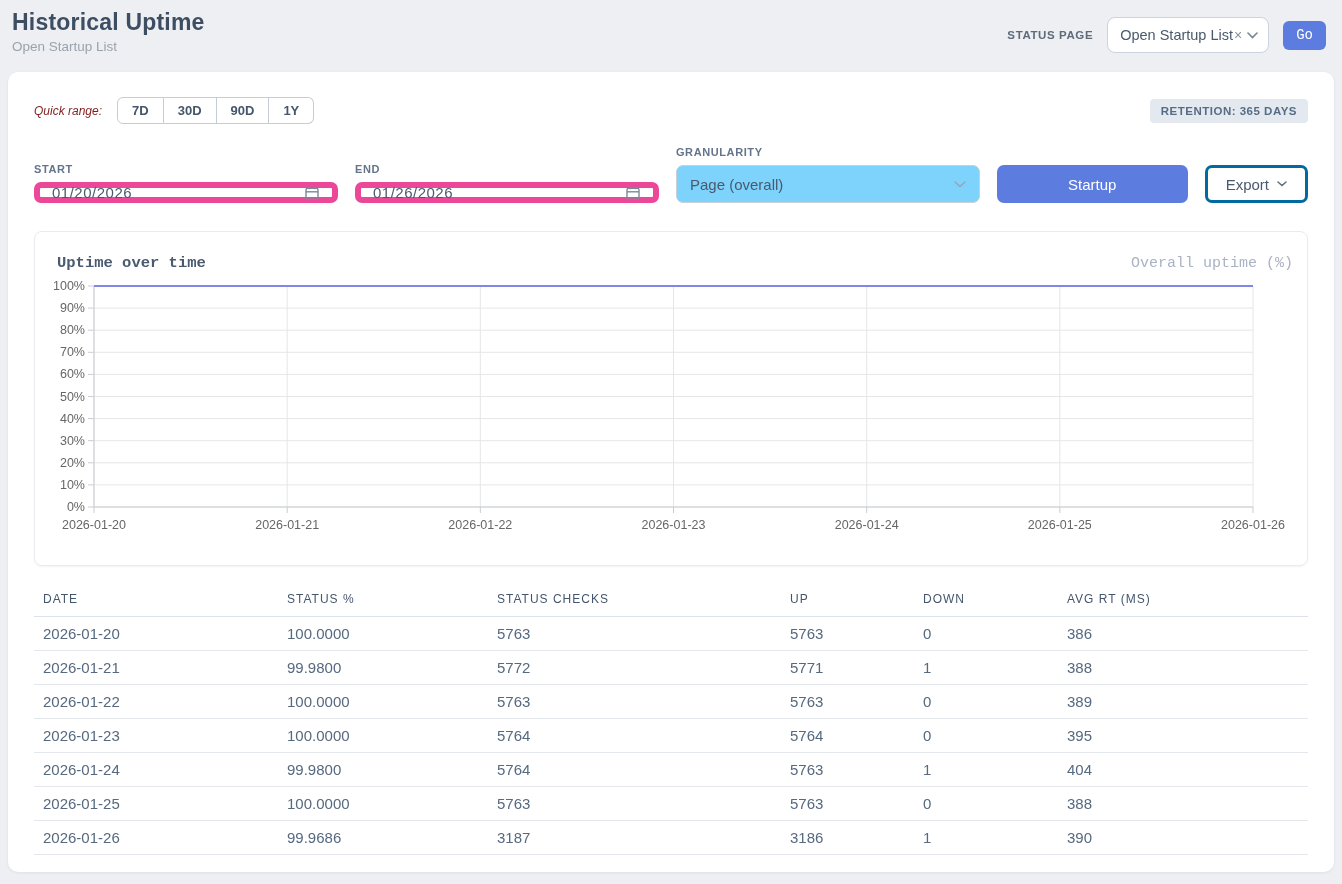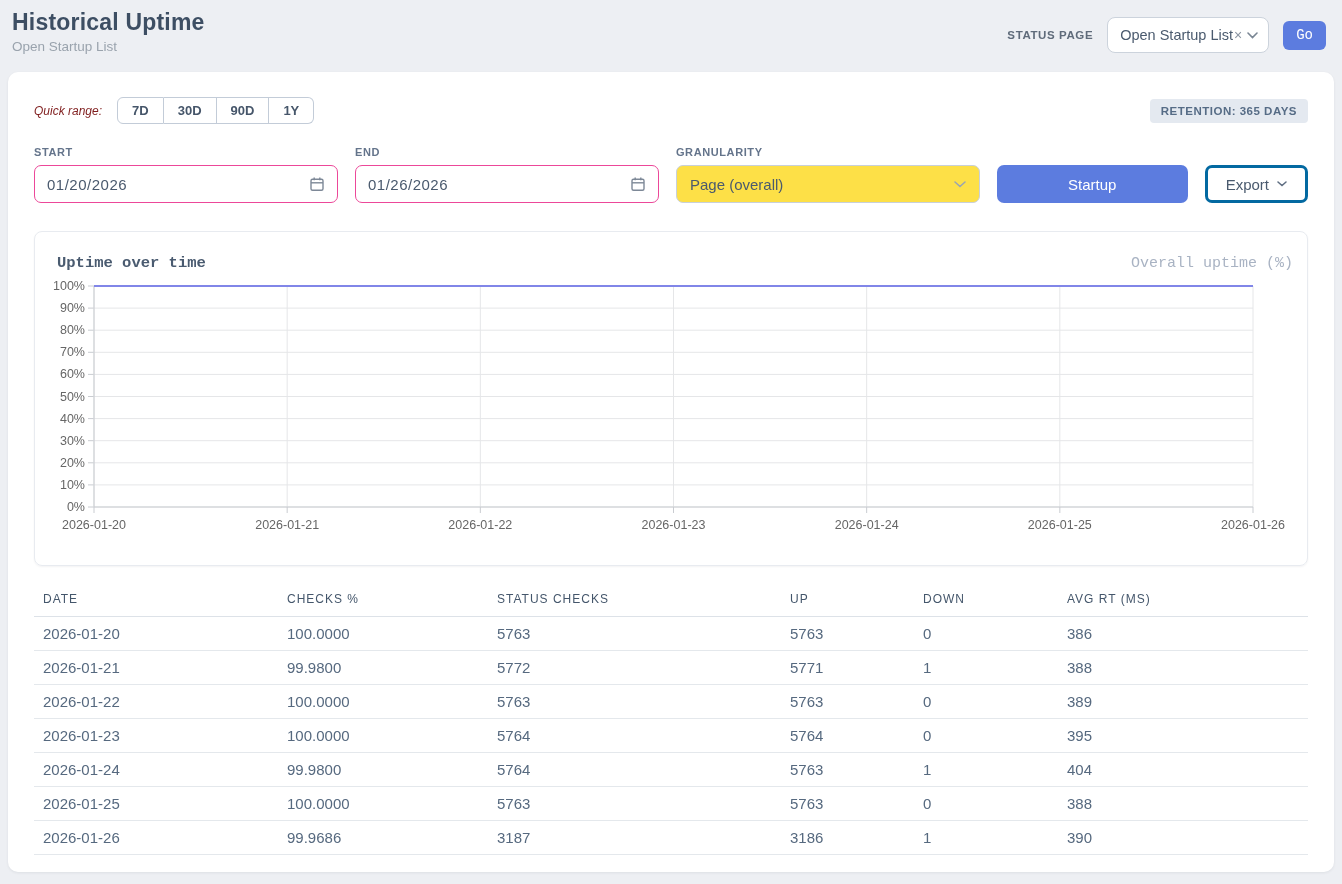--- a/index.html
+++ b/index.html
@@ -65,31 +65,31 @@
   }
 
   
   .row-fields { display:flex; align-items:flex-end; gap:17px; margin-top:22px; }
   .field { width:306px; }
   .field-label {
     font-size:11px; font-weight:600; color:#64748b;
     letter-spacing:.6px; margin-bottom:7px;
   }
   .input-box {
-    height:38px; border:1px solid #ec4899; border-radius:7px;
+    height:21px; border:6px solid #ec4899; border-radius:7px;
     display:flex; align-items:center; padding:0 12px; background:#fff;
   }
   .input-box input {
     border:none; outline:none; flex:1; font-family:inherit;
     font-size:15px; color:#4a5a6e; letter-spacing:.5px; background:transparent;
   }
   .select-box {
     height:38px; border:1px solid #c8d0da; border-radius:7px;
     display:flex; align-items:center; justify-content:space-between;
-    padding:16px 13px; background:#fde047; cursor:pointer;
+    padding:16px 13px; background:#7dd3fc; cursor:pointer;
     font-size:15px; color:#4a5a6e;
   }
   .refresh-btn {
     width:192px; height:38px; margin-left:auto;
     background:#5c7cdf; color:#fff; border:none; border-radius:7px;
     font-size:15px; font-family:inherit; cursor:pointer;
   }
   .export-btn {
     width:104px; height:38px;
     background:#fff; border:3px solid #0369a1; border-radius:7px;
@@ -284,21 +284,21 @@
       <col style="width:244px">
         <col style="width:210px">
         <col style="width:293px">
       <col style="width:133px">
         <col style="width:144px">
         <col>
     </colgroup>
     <thead>
       <tr>
           <th>DATE</th>
-          <th>CHECKS %</th>
+          <th>STATUS %</th>
           <th>STATUS CHECKS</th>
           <th>UP</th>
           <th>DOWN</th>
           <th>AVG RT (MS)</th>
         </tr>
     </thead>
     <tbody>
         <tr>
           <td>2026-01-20</td>
           <td>100.0000</td>

